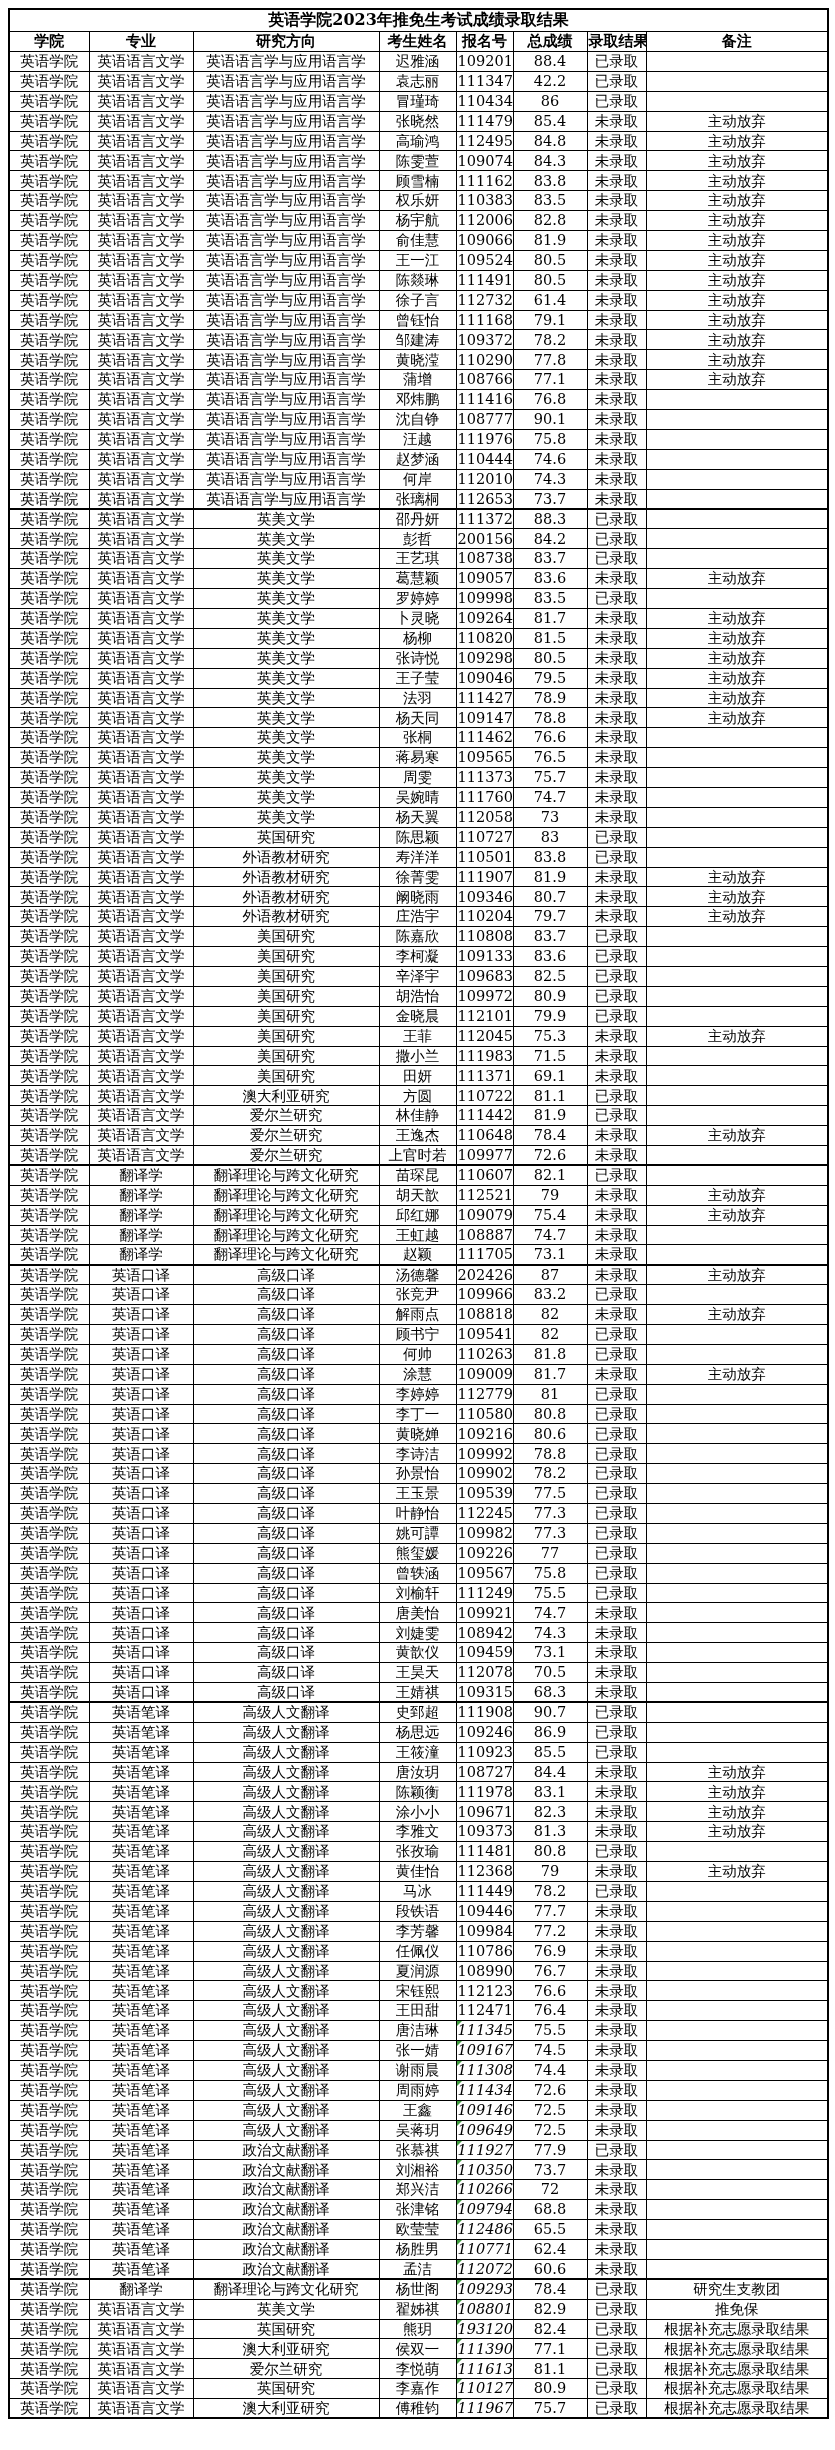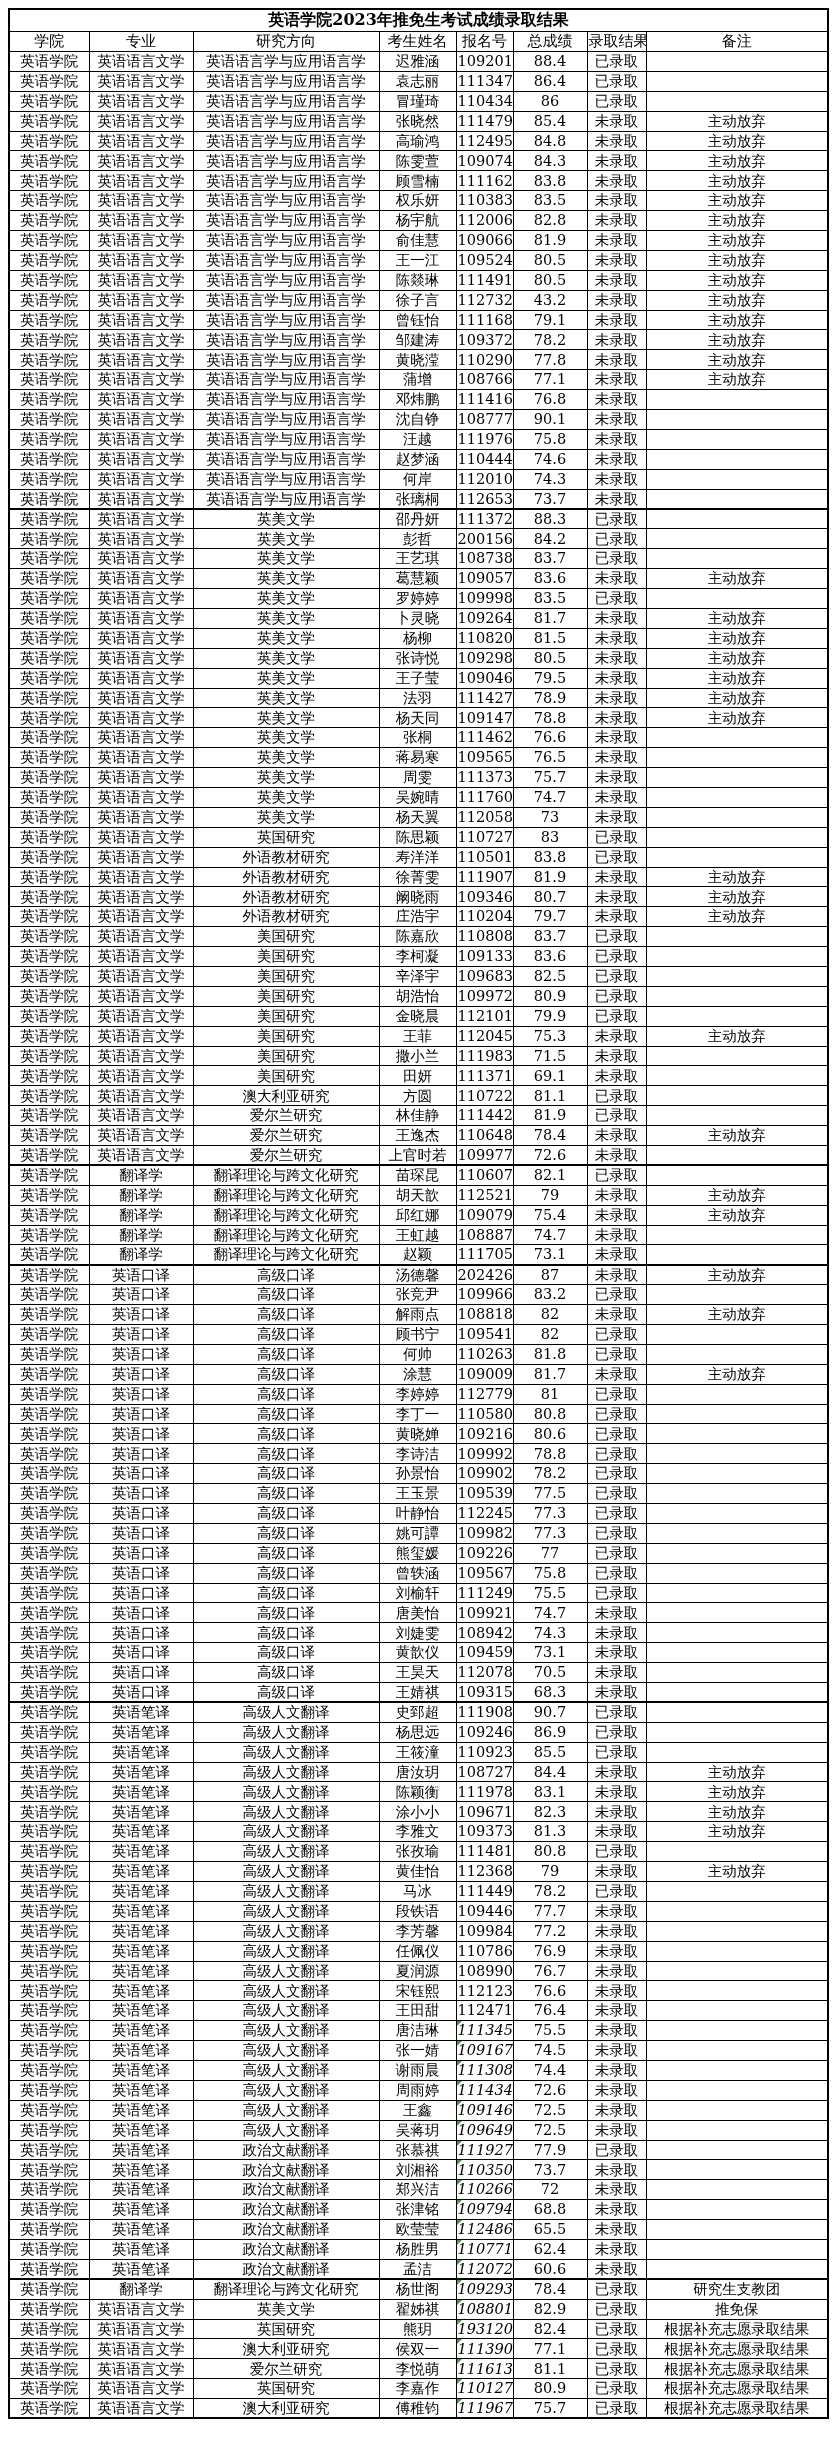--- a/index.html
+++ b/index.html
@@ -39,21 +39,21 @@
   table.results { border: 2px solid #000000; }
   tr.title-row th {
     height: 21px;
     font-size: 16px;
     font-weight: bold;
     border-bottom: 1px solid #000000;
   }
   tr.header-row th {
     height: 19px;
     font-size: 15px;
-    font-weight: normal;
+    font-weight: bold;
   }
   tbody tr { height: 19.9px; }
   tbody td { font-size: 14.5px; line-height: 1; }
   tr.thick-top td { border-top: 2px solid #000000; }
   td.flag { position: relative; font-style: italic; }
   td.flag::before {
     content: "";
     position: absolute;
     top: 0;
     left: 0;
@@ -103,21 +103,21 @@
           <td>88.4</td>
           <td>已录取</td>
           <td></td>
         </tr>
         <tr>
           <td>英语学院</td>
           <td>英语语言文学</td>
           <td>英语语言学与应用语言学</td>
           <td>袁志丽</td>
           <td>111347</td>
-          <td>86.4</td>
+          <td>42.2</td>
           <td>已录取</td>
           <td></td>
         </tr>
         <tr>
           <td>英语学院</td>
           <td>英语语言文学</td>
           <td>英语语言学与应用语言学</td>
           <td>冒瑾琦</td>
           <td>110434</td>
           <td>86</td>
@@ -213,21 +213,21 @@
           <td>80.5</td>
           <td>未录取</td>
           <td>主动放弃</td>
         </tr>
         <tr>
           <td>英语学院</td>
           <td>英语语言文学</td>
           <td>英语语言学与应用语言学</td>
           <td>徐子言</td>
           <td>112732</td>
-          <td>43.2</td>
+          <td>61.4</td>
           <td>未录取</td>
           <td>主动放弃</td>
         </tr>
         <tr>
           <td>英语学院</td>
           <td>英语语言文学</td>
           <td>英语语言学与应用语言学</td>
           <td>曾钰怡</td>
           <td>111168</td>
           <td>79.1</td>

